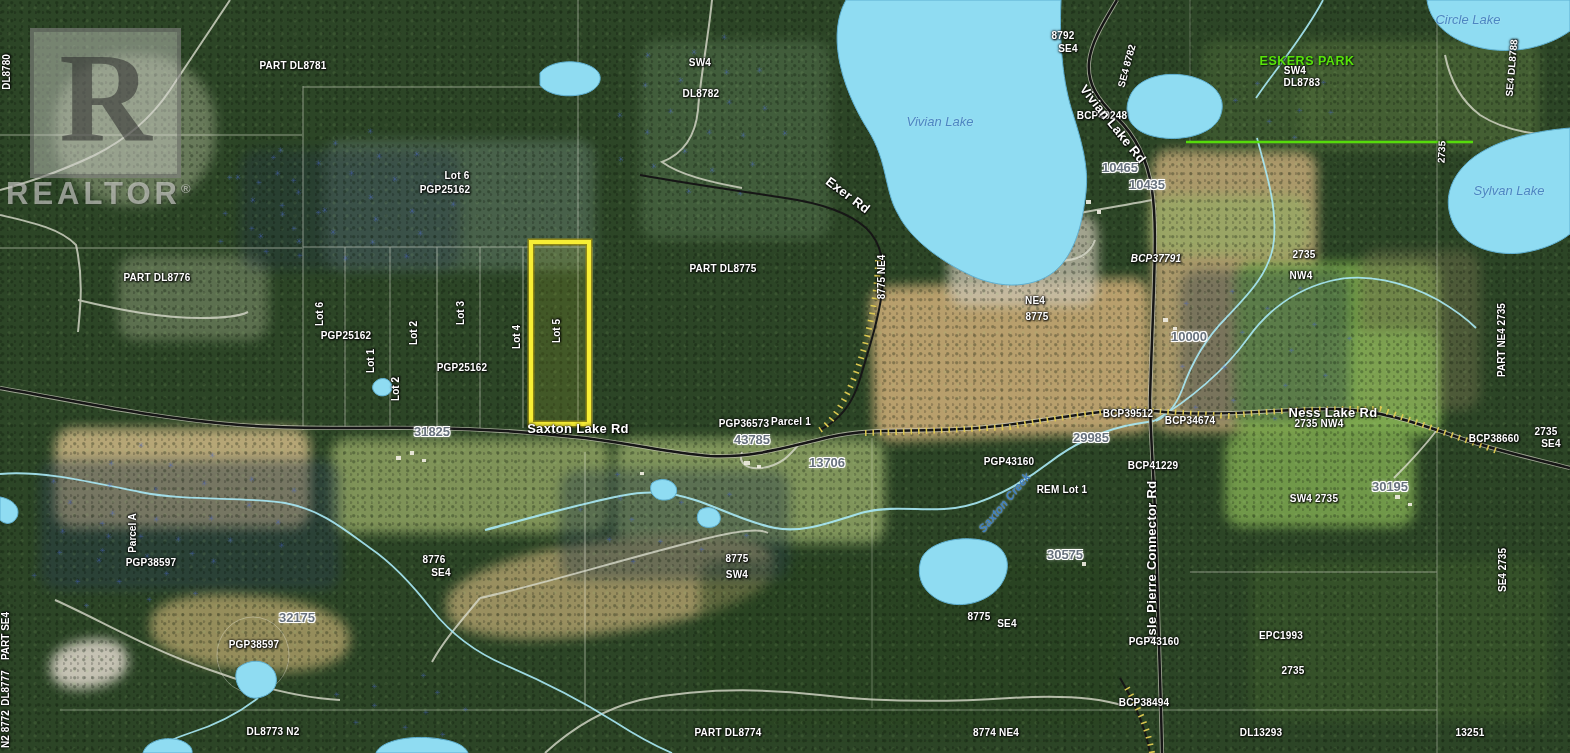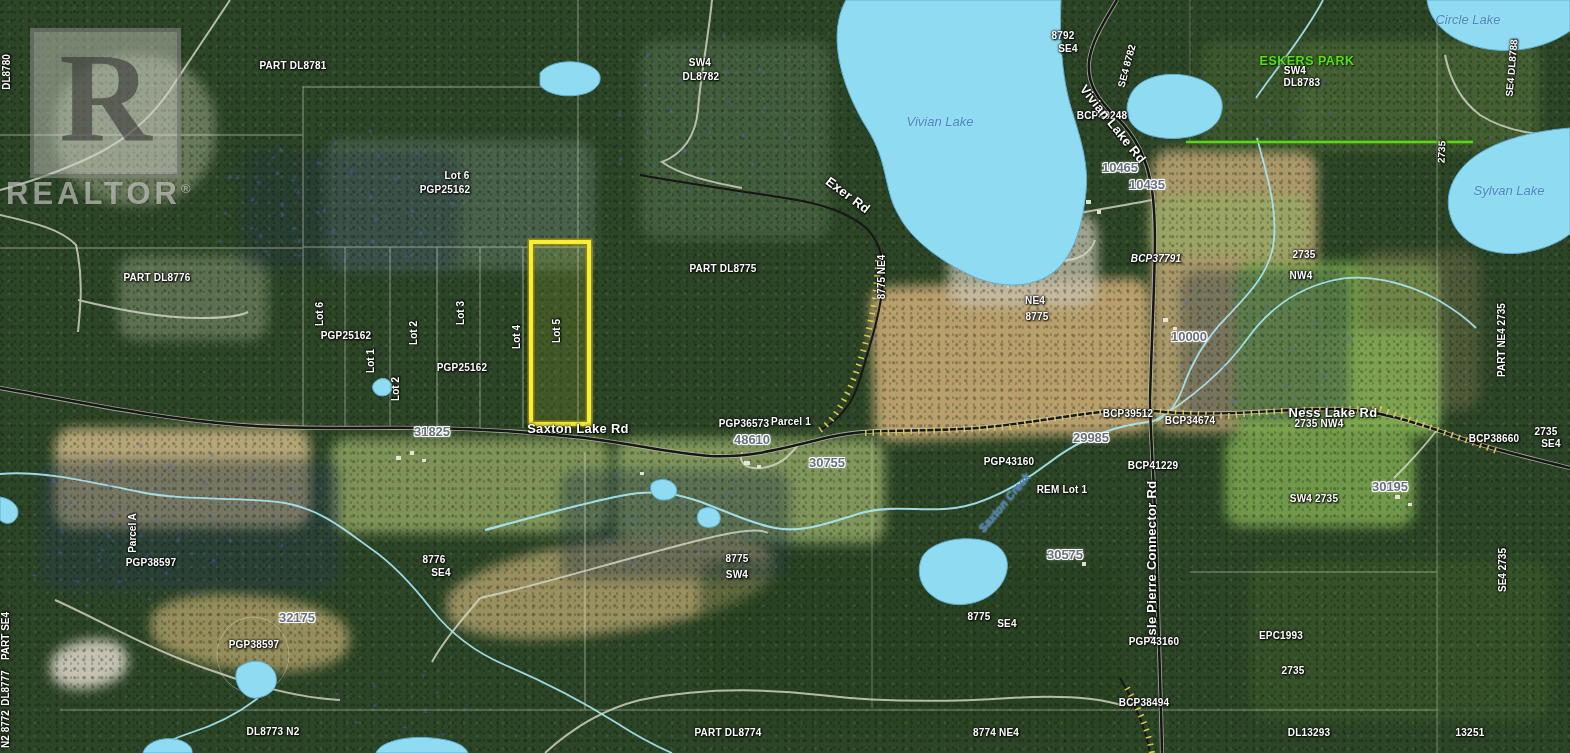--- a/index.html
+++ b/index.html
@@ -342,21 +342,21 @@
     <g>
       <rect x="531" y="242" width="58" height="182" fill="rgba(235,235,60,.14)" stroke="var(--hiedge,#9c8f12)" stroke-width="7" opacity=".85"></rect>
       <rect x="531" y="242" width="58" height="182" fill="none" stroke="var(--hi,#f7ee35)" stroke-width="4"></rect>
     </g>
   </svg>
 
   <div id="labels-layer">
       <span class="lbl parcel-sm" style="left: 7px; top: 72px; transform: translate(-50%, -50%) rotate(-90deg);">DL8780</span>
       <span class="lbl parcel" style="left: 293px; top: 66px; transform: translate(-50%, -50%);">PART DL8781</span>
       <span class="lbl parcel" style="left: 700px; top: 63px; transform: translate(-50%, -50%);">SW4</span>
-      <span class="lbl parcel" style="left: 701px; top: 77px; transform: translate(-50%, -50%);">DL8782</span>
+      <span class="lbl parcel" style="left: 701px; top: 94px; transform: translate(-50%, -50%);">DL8782</span>
       <span class="lbl parcel" style="left: 1063px; top: 36px; transform: translate(-50%, -50%);">8792</span>
       <span class="lbl parcel" style="left: 1068px; top: 49px; transform: translate(-50%, -50%);">SE4</span>
       <span class="lbl parcel-sm" style="left: 1127px; top: 66px; transform: translate(-50%, -50%) rotate(-75deg);">SE4 8782</span>
       <span class="lbl parcel" style="left: 1102px; top: 96px; transform: translate(-50%, -50%); margin-top: 20px;">BCP49248</span>
       <span class="lbl road" style="left: 1113px; top: 124px; transform: translate(-50%, -50%) rotate(51deg);">Vivian Lake Rd</span>
       <span class="lbl park" style="left: 1307px; top: 61px; transform: translate(-50%, -50%);">ESKERS PARK</span>
       <span class="lbl parcel" style="left: 1295px; top: 71px; transform: translate(-50%, -50%);">SW4</span>
       <span class="lbl parcel" style="left: 1302px; top: 83px; transform: translate(-50%, -50%);">DL8783</span>
       <span class="lbl lake" style="left: 1468px; top: 19px; transform: translate(-50%, -50%);">Circle Lake</span>
       <span class="lbl parcel-sm" style="left: 1512px; top: 68px; transform: translate(-50%, -50%) rotate(-85deg);">SE4 DL8788</span>
@@ -384,22 +384,22 @@
       <span class="lbl parcel" style="left: 1037px; top: 317px; transform: translate(-50%, -50%);">8775</span>
       <span class="lbl parcel" style="left: 1156px; top: 259px; transform: translate(-50%, -50%); font-style: italic;">BCP37791</span>
       <span class="lbl addr" style="left: 1189px; top: 336px; transform: translate(-50%, -50%);">10000</span>
       <span class="lbl parcel" style="left: 1304px; top: 255px; transform: translate(-50%, -50%);">2735</span>
       <span class="lbl parcel" style="left: 1301px; top: 276px; transform: translate(-50%, -50%);">NW4</span>
       <span class="lbl parcel-sm" style="left: 1502px; top: 340px; transform: translate(-50%, -50%) rotate(-90deg);">PART NE4 2735</span>
       <span class="lbl road" style="left: 578px; top: 428px; transform: translate(-50%, -50%);">Saxton Lake Rd</span>
       <span class="lbl addr" style="left: 432px; top: 431px; transform: translate(-50%, -50%);">31825</span>
       <span class="lbl parcel" style="left: 744px; top: 424px; transform: translate(-50%, -50%);">PGP36573</span>
       <span class="lbl parcel" style="left: 791px; top: 422px; transform: translate(-50%, -50%);">Parcel 1</span>
-      <span class="lbl addr" style="left: 752px; top: 439px; transform: translate(-50%, -50%);">48610</span>
-      <span class="lbl addr" style="left: 827px; top: 462px; transform: translate(-50%, -50%);">30755</span>
+      <span class="lbl addr" style="left: 752px; top: 439px; transform: translate(-50%, -50%);">43785</span>
+      <span class="lbl addr" style="left: 827px; top: 462px; transform: translate(-50%, -50%);">13706</span>
       <span class="lbl parcel" style="left: 1128px; top: 414px; transform: translate(-50%, -50%);">BCP39512</span>
       <span class="lbl parcel" style="left: 1190px; top: 421px; transform: translate(-50%, -50%);">BCP34674</span>
       <span class="lbl addr" style="left: 1091px; top: 437px; transform: translate(-50%, -50%);">29985</span>
       <span class="lbl road" style="left: 1314px; top: 412px; transform: translate(-50%, -50%); padding-left: 38px;">Ness Lake Rd</span>
       <span class="lbl parcel" style="left: 1319px; top: 424px; transform: translate(-50%, -50%);">2735 NW4</span>
       <span class="lbl parcel" style="left: 1494px; top: 439px; transform: translate(-50%, -50%);">BCP38660</span>
       <span class="lbl parcel" style="left: 1546px; top: 432px; transform: translate(-50%, -50%);">2735</span>
       <span class="lbl parcel" style="left: 1551px; top: 444px; transform: translate(-50%, -50%);">SE4</span>
       <span class="lbl parcel-sm" style="left: 133px; top: 533px; transform: translate(-50%, -50%) rotate(-90deg);">Parcel A</span>
       <span class="lbl parcel" style="left: 151px; top: 563px; transform: translate(-50%, -50%);">PGP38597</span>
@@ -420,21 +420,21 @@
       <span class="lbl parcel" style="left: 1153px; top: 466px; transform: translate(-50%, -50%);">BCP41229</span>
       <span class="lbl parcel" style="left: 1154px; top: 642px; transform: translate(-50%, -50%);">PGP43160</span>
       <span class="lbl parcel" style="left: 1144px; top: 703px; transform: translate(-50%, -50%);">BCP38494</span>
       <span class="lbl parcel" style="left: 979px; top: 617px; transform: translate(-50%, -50%);">8775</span>
       <span class="lbl parcel" style="left: 1007px; top: 624px; transform: translate(-50%, -50%);">SE4</span>
       <span class="lbl addr" style="left: 1390px; top: 486px; transform: translate(-50%, -50%);">30195</span>
       <span class="lbl parcel" style="left: 1314px; top: 499px; transform: translate(-50%, -50%);">SW4 2735</span>
       <span class="lbl parcel-sm" style="left: 1503px; top: 570px; transform: translate(-50%, -50%) rotate(-90deg);">SE4 2735</span>
       <span class="lbl parcel" style="left: 1281px; top: 636px; transform: translate(-50%, -50%);">EPC1993</span>
       <span class="lbl parcel" style="left: 1293px; top: 671px; transform: translate(-50%, -50%);">2735</span>
-      <span class="lbl parcel" style="left: 1261px; top: 733px; transform: translate(-50%, -50%); margin-left: 48px;">DL13293</span>
+      <span class="lbl parcel" style="left: 1261px; top: 733px; transform: translate(-50%, -50%);">DL13293</span>
       <span class="lbl parcel" style="left: 1470px; top: 733px; transform: translate(-50%, -50%);">13251</span>
       <span class="lbl parcel" style="left: 273px; top: 732px; transform: translate(-50%, -50%);">DL8773 N2</span>
       <span class="lbl parcel" style="left: 728px; top: 733px; transform: translate(-50%, -50%);">PART DL8774</span>
       <span class="lbl parcel" style="left: 996px; top: 733px; transform: translate(-50%, -50%);">8774  NE4</span>
     </div>
 
   <div id="wm">
     <div class="wm-box">
       <span class="wm-letter">R</span>
     </div>

